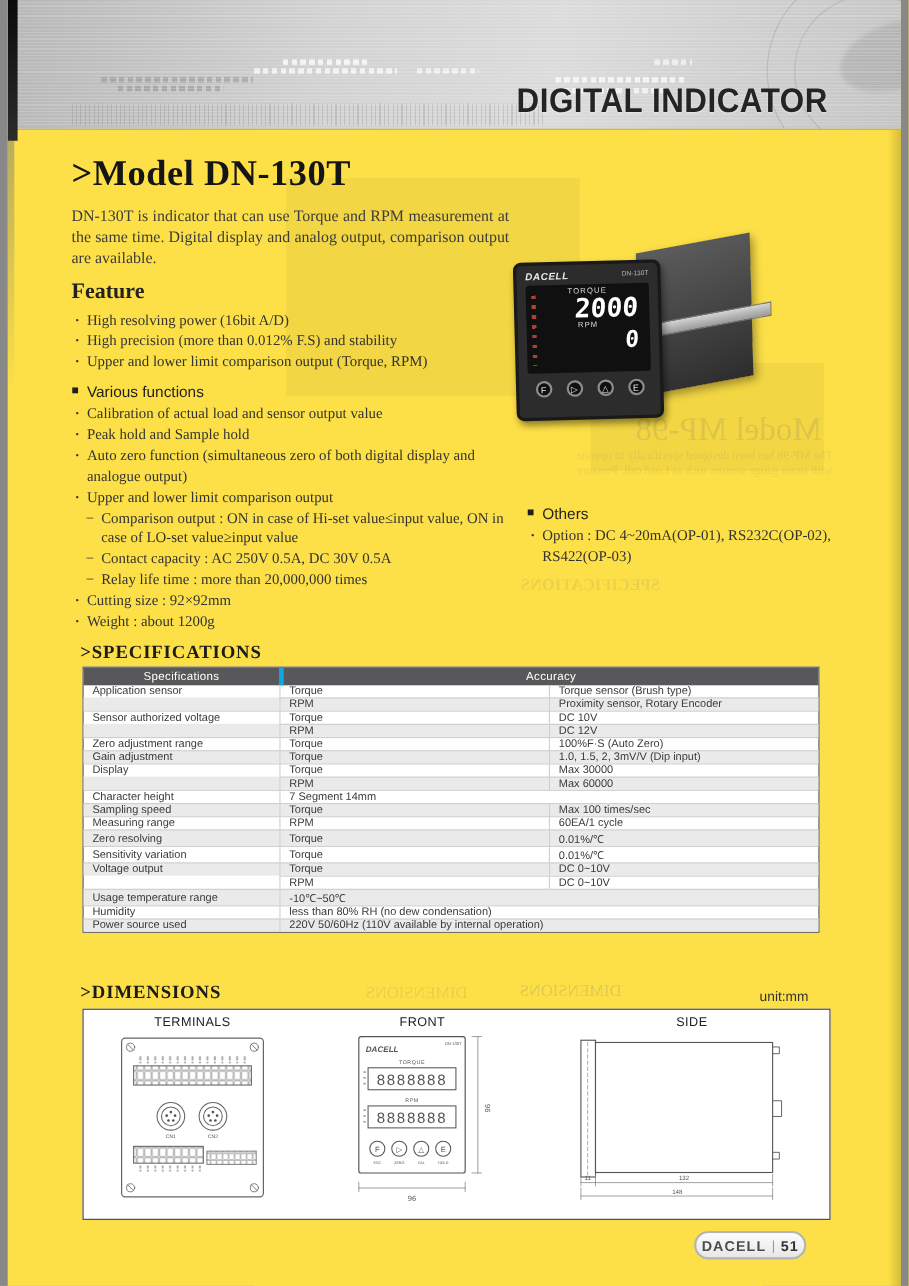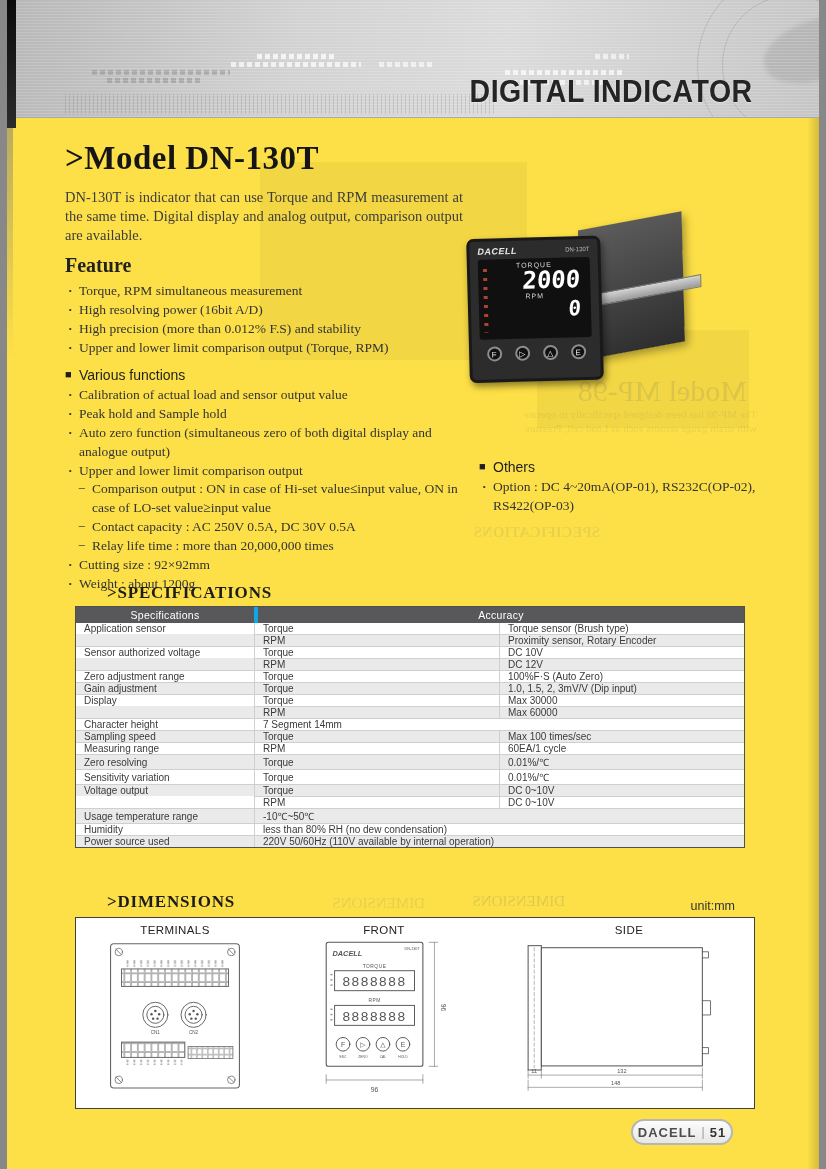--- a/index.html
+++ b/index.html
@@ -63,21 +63,21 @@
   .scr-label { text-align:center; color:#d9d9d9; font-size:7px; letter-spacing:1px; }
   .scr-val { text-align:right; padding-right:10px; color:#fff; font-family:"DejaVu Sans Mono", monospace;
     font-weight:700; font-size:24px; line-height:24px; transform:skewX(-5deg); }
   .scr-val.v2 { font-size:21px; line-height:20px; }
   .dev-btns { display:flex; justify-content:space-around; padding:7px 8px 0; }
   .dev-btn { width:15px; height:15px; border-radius:50%; background:#101010; border:2px solid #8d8d8d;
     color:#e8e8e8; font-size:8px; line-height:14px; text-align:center; }
 
   
   .sec-h { position:absolute; font-family:"Liberation Serif", serif; font-weight:600; font-size:17px;
-    letter-spacing:.8px; color:#1c1c1c;margin-left:34px; }
+    letter-spacing:.8px; color:#1c1c1c; }
   .unit { position:absolute; right:84px; top:899px; font-size:12.5px; color:#333; }
 
   
   .tbl { position:absolute; left:68px; top:606px; width:670px; border:1px solid #4f4f4f; background:#fff; }
   table { width:100%; border-collapse:separate; border-spacing:0; font-size:10px; color:#3a3a3a; table-layout:fixed; }
   th { background:#58585a; color:#fff; font-weight:400; font-size:10.5px; height:16px; letter-spacing:.3px; }
   th.h2c { border-left:4px solid #0ea5e9; }
   td { padding:0 8px; border-top:1px solid #cfcfcf; height:11px; overflow:hidden; white-space:nowrap; }
   tr.first td { border-top:none; }
   td.c1 { width:178px; }
@@ -134,21 +134,20 @@
   <div class="ghost" style="left:470px;top:408px;width:280px;font-size:11px;opacity:.13">The MP-98 has been designed specifically to operate</div>
   <div class="ghost" style="left:470px;top:422px;width:280px;font-size:11px;opacity:.13">with strain gauge sensors such as Load cell, Pressure</div>
   <div class="ghost" style="left:443px;top:524px;width:150px;font-size:15px;font-weight:700;opacity:.12">SPECIFICATIONS</div>
   <div class="ghost" style="left:288px;top:895px;width:130px;font-size:15px;opacity:.15">DIMENSIONS</div>
   <div class="ghost" style="left:428px;top:893px;width:130px;font-size:15px;opacity:.2">DIMENSIONS</div>
 
   <section class="intro">
     <h1>&gt;Model DN-130T</h1>
     <p>DN-130T is indicator that can use Torque and RPM measurement at the same time. Digital display and analog output, comparison output are available.</p>
     <h2>Feature</h2>
-    <div class="b">Torque, RPM simultaneous measurement</div>
     <div class="b">High resolving power (16bit A/D)</div>
     <div class="b">High precision (more than 0.012% F.S) and stability</div>
     <div class="b">Upper and lower limit comparison output (Torque, RPM)</div>
     <div class="sqh">Various functions</div>
     <div class="b">Calibration of actual load and sensor output value</div>
     <div class="b">Peak hold and Sample hold</div>
     <div class="b">Auto zero function (simultaneous zero of both digital display and analogue output)</div>
     <div class="b">Upper and lower limit comparison output</div>
     <div class="d">Comparison output : ON in case of Hi-set value≤input value, ON in case of LO-set value≥input value</div>
     <div class="d">Contact capacity : AC 250V 0.5A, DC 30V 0.5A</div>

